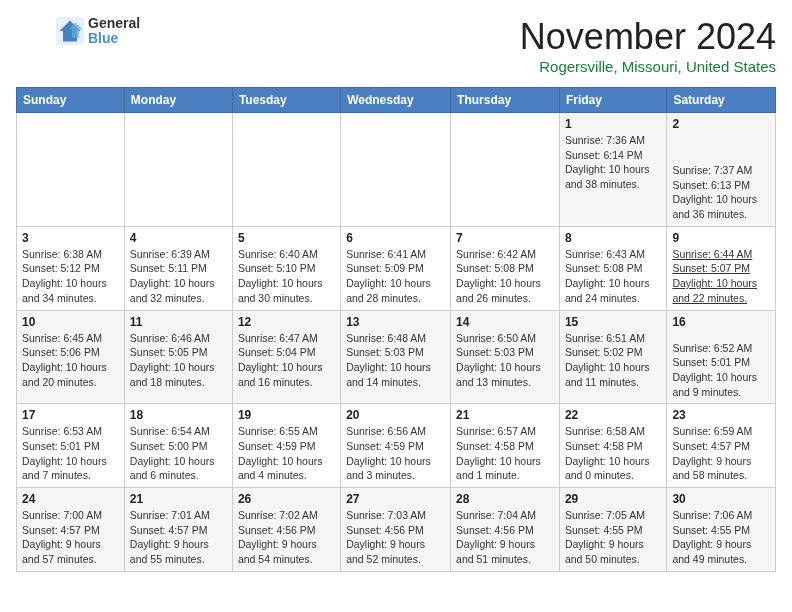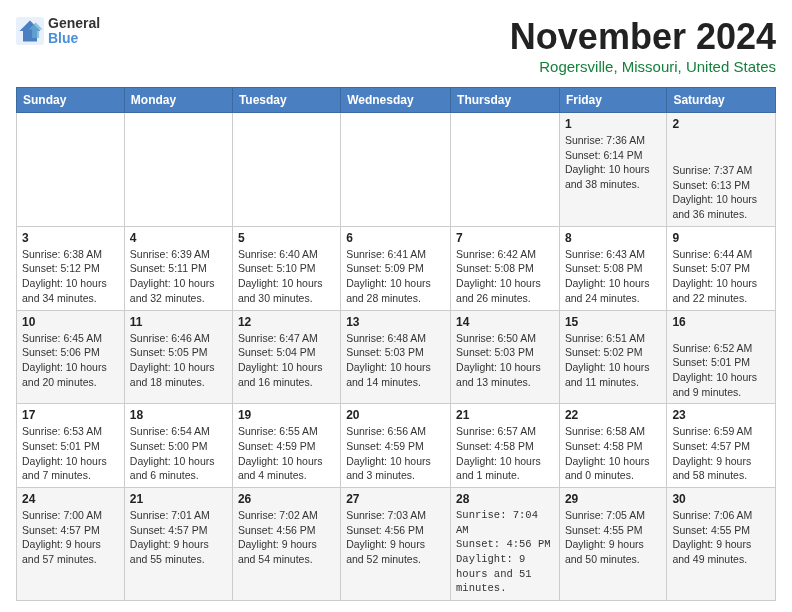--- a/index.html
+++ b/index.html
@@ -13,40 +13,41 @@
     .header-section {
       display: flex;
       justify-content: space-between;
       align-items: flex-start;
       margin-bottom: 12px;
     }
     .logo {
       display: flex;
       align-items: center;
       gap: 4px;
+      margin-left: 40px;
     }
     .logo-text {
       display: flex;
       flex-direction: column;
       font-size: 14px;
       font-weight: bold;
       line-height: 1.1;
     }
     .logo-general { color: #333; }
     .logo-blue { color: #4a90d9; }
     .logo-icon {
       width: 28px;
       height: 28px;
     }
     .title-block {
       text-align: right;
     }
     .month-title {
       font-size: 36px;
-      font-weight: bold;
+      font-weight: normal;
       color: #222;
     }
     .location-title {
       font-size: 15px;
       color: #15803d;
     }
     .calendar {
       width: 100%;
       border-collapse: collapse;
       font-size: 11px;
@@ -191,21 +192,21 @@
           <div class="cell-content">
             <div class="day-num">8</div>
             <div class="day-info" style="white-space: pre-line;">Sunrise: 6:43 AM
 Sunset: 5:08 PM
 Daylight: 10 hours and 24 minutes.</div>
           </div>
         </td>
         <td>
           <div class="cell-content">
             <div class="day-num">9</div>
-            <div class="day-info" style="white-space: pre-line;">Sunrise: 6:44 AM
+            <div class="day-info" style="white-space: pre-line; text-decoration: underline;">Sunrise: 6:44 AM
 Sunset: 5:07 PM
 Daylight: 10 hours and 22 minutes.</div>
           </div>
         </td>
       </tr>
       <tr>
         <td>
           <div class="cell-content">
             <div class="day-num">10</div>
             <div class="day-info" style="white-space: pre-line;">Sunrise: 6:45 AM
@@ -349,21 +350,21 @@
           <div class="cell-content">
             <div class="day-num">27</div>
             <div class="day-info" style="white-space: pre-line;">Sunrise: 7:03 AM
 Sunset: 4:56 PM
 Daylight: 9 hours and 52 minutes.</div>
           </div>
         </td>
         <td>
           <div class="cell-content">
             <div class="day-num">28</div>
-            <div class="day-info" style="white-space: pre-line; font-family: Liberation Mono, monospace;">Sunrise: 7:04 AM
+            <div class="day-info" style="white-space: pre-line;">Sunrise: 7:04 AM
 Sunset: 4:56 PM
 Daylight: 9 hours and 51 minutes.</div>
           </div>
         </td>
         <td>
           <div class="cell-content">
             <div class="day-num">29</div>
             <div class="day-info" style="white-space: pre-line;">Sunrise: 7:05 AM
 Sunset: 4:55 PM
 Daylight: 9 hours and 50 minutes.</div>

